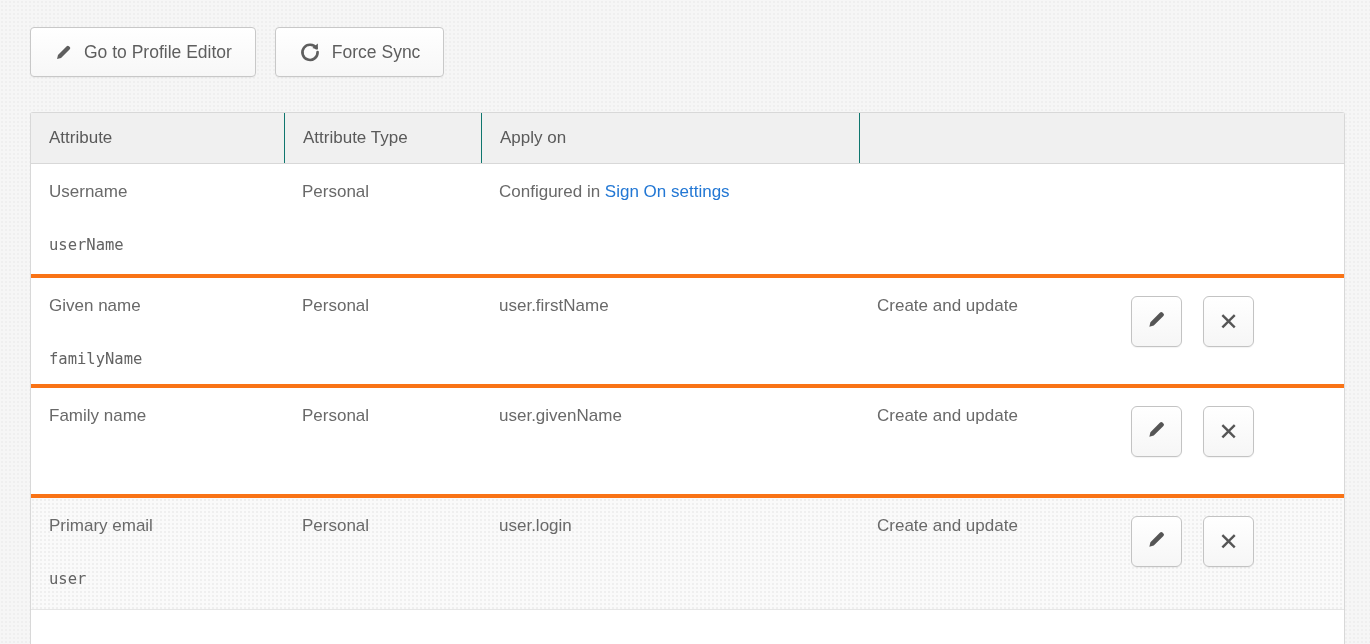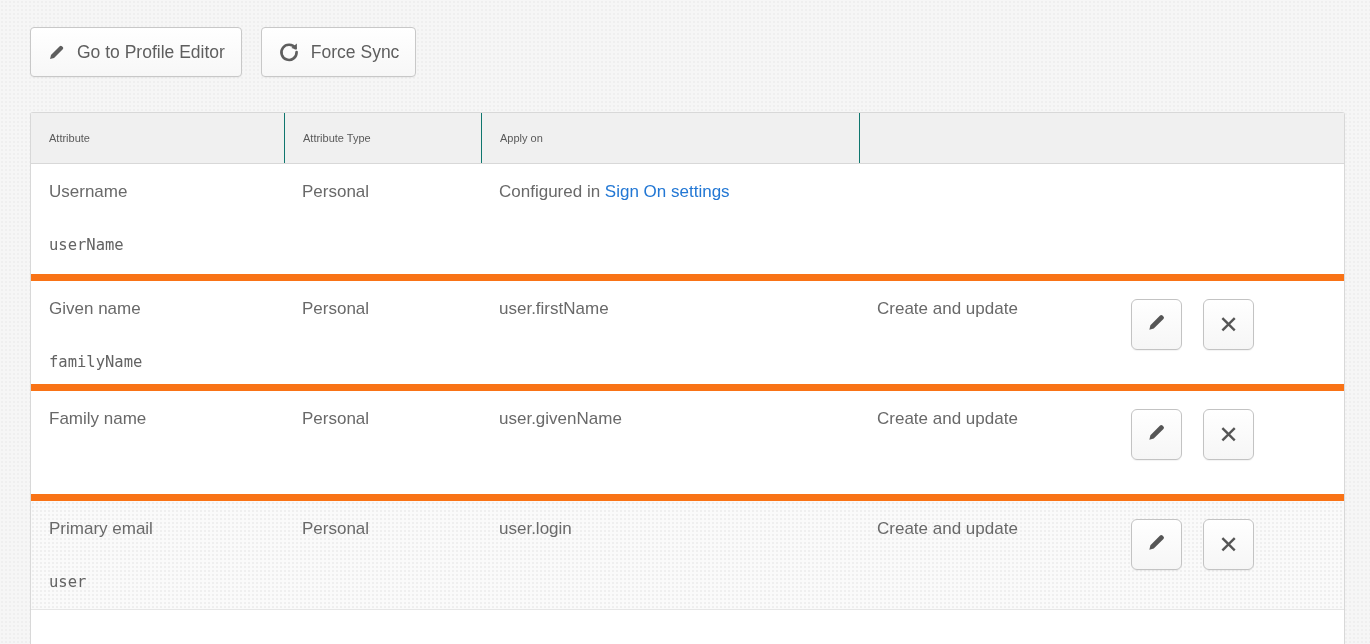--- a/index.html
+++ b/index.html
@@ -10,21 +10,21 @@
     background-color: #f6f6f6;
     background-image: radial-gradient(circle, rgba(0,0,0,0.028) 1px, transparent 1px);
     background-size: 4px 4px;
     color: #666;
   }
 
   
   .toolbar { margin: 27px 0 0 30px; display: flex; gap: 19px; }
   .btn {
     display: inline-flex; align-items: center; gap: 11px;
-    height: 50px; padding: 0 16px;
+    height: 50px; padding: 0 23px;
     background: linear-gradient(#ffffff, #f7f7f7);
     border: 1px solid #c8c8c8;
     border-radius: 4px;
     font-size: 17.5px; color: #5e5e5e;
     font-family: "Liberation Sans", sans-serif;
     box-shadow: 0 1px 1px rgba(0,0,0,0.04);
     cursor: pointer;
     white-space: nowrap;
   }
   .btn svg { display: block; }
@@ -37,26 +37,26 @@
     border: 1px solid #d8d8d8;
     border-bottom: none;
     border-radius: 3px 3px 0 0;
   }
   .tgrid { display: grid; grid-template-columns: 253px 197px 378px 250px 235px; }
 
   .thead { background: #f0f0f0; height: 51px; border-bottom: 1px solid #d8d8d8; }
   .th {
     display: flex; align-items: center;
     padding-left: 18px;
-    font-size: 11px; color: #5a5a5a;
+    font-size: 17px; color: #5a5a5a;
   }
   .th + .th { border-left: 1px solid #0f766e; }
 
   .trow { height: 110px; }
-  .trow + .trow { border-top: 7px solid #f97316; }
+  .trow + .trow { border-top: 4px solid #f97316; }
   .trow.shaded {
     height: 115px;
     background-color: #fafafa;
     background-image: radial-gradient(circle, rgba(0,0,0,0.045) 1px, transparent 1px);
     background-size: 4px 4px;
   }
   .td { padding: 17px 12px 0 18px; font-size: 17px; color: #696969; line-height: 22px; }
   .attr-name {
     display: block; margin-top: 31px;
     font-family: "DejaVu Sans Mono", monospace;

